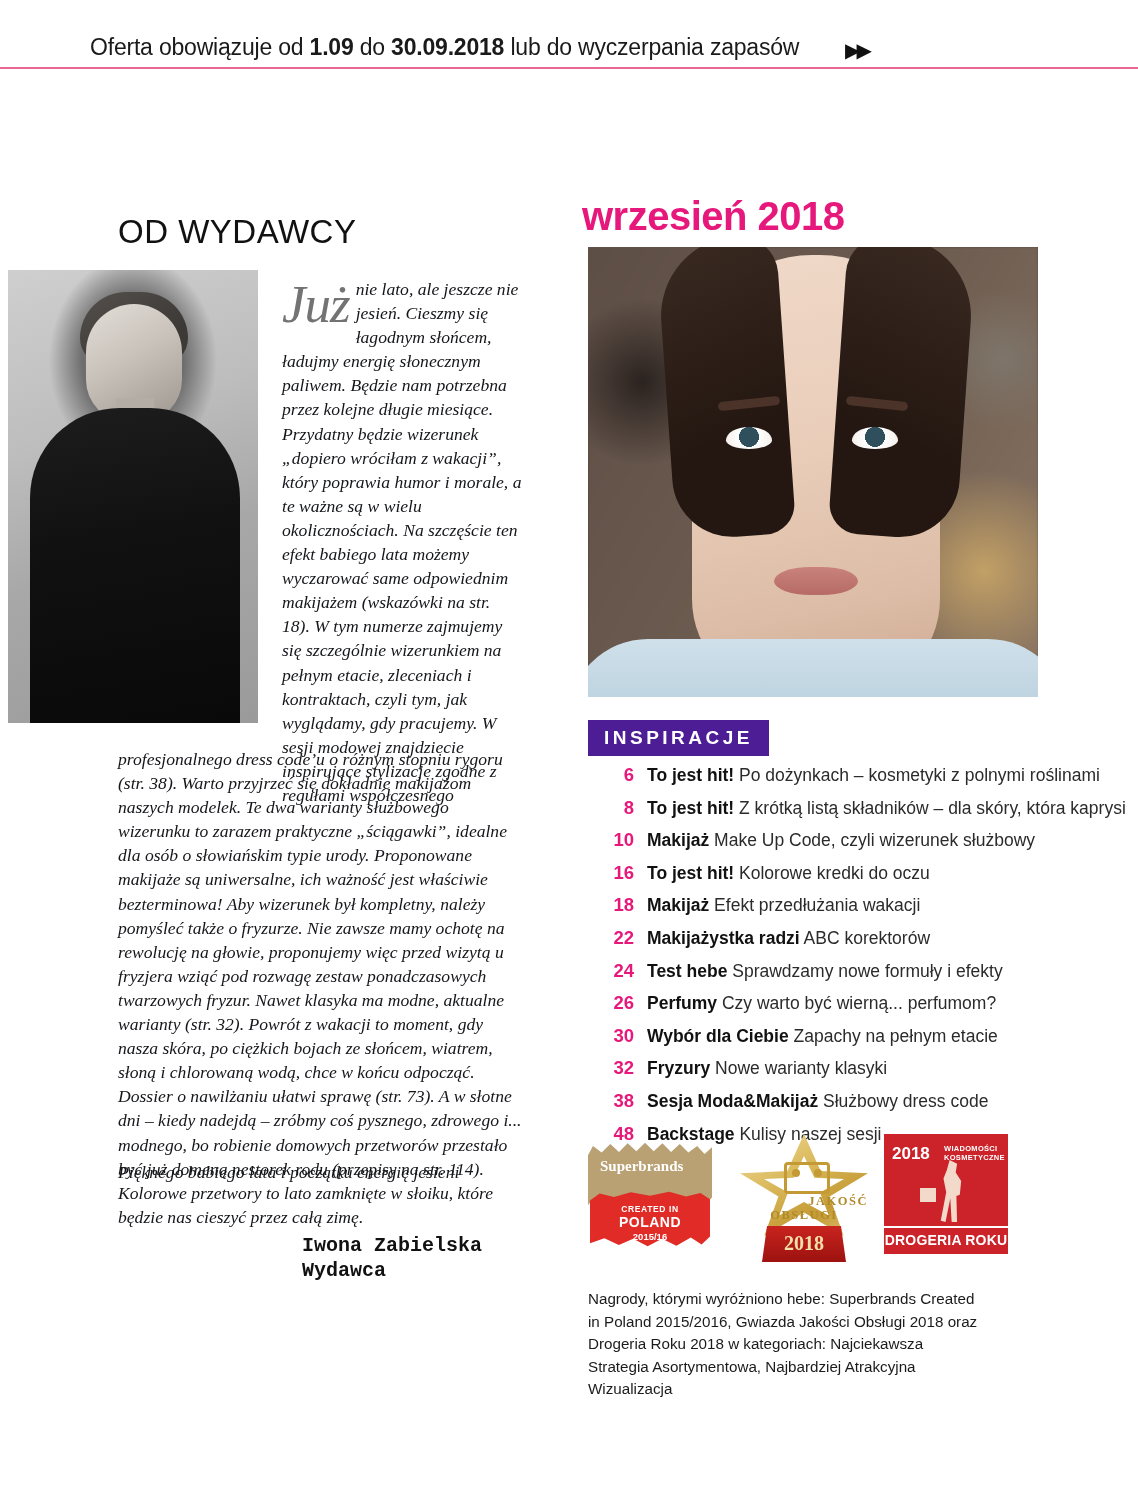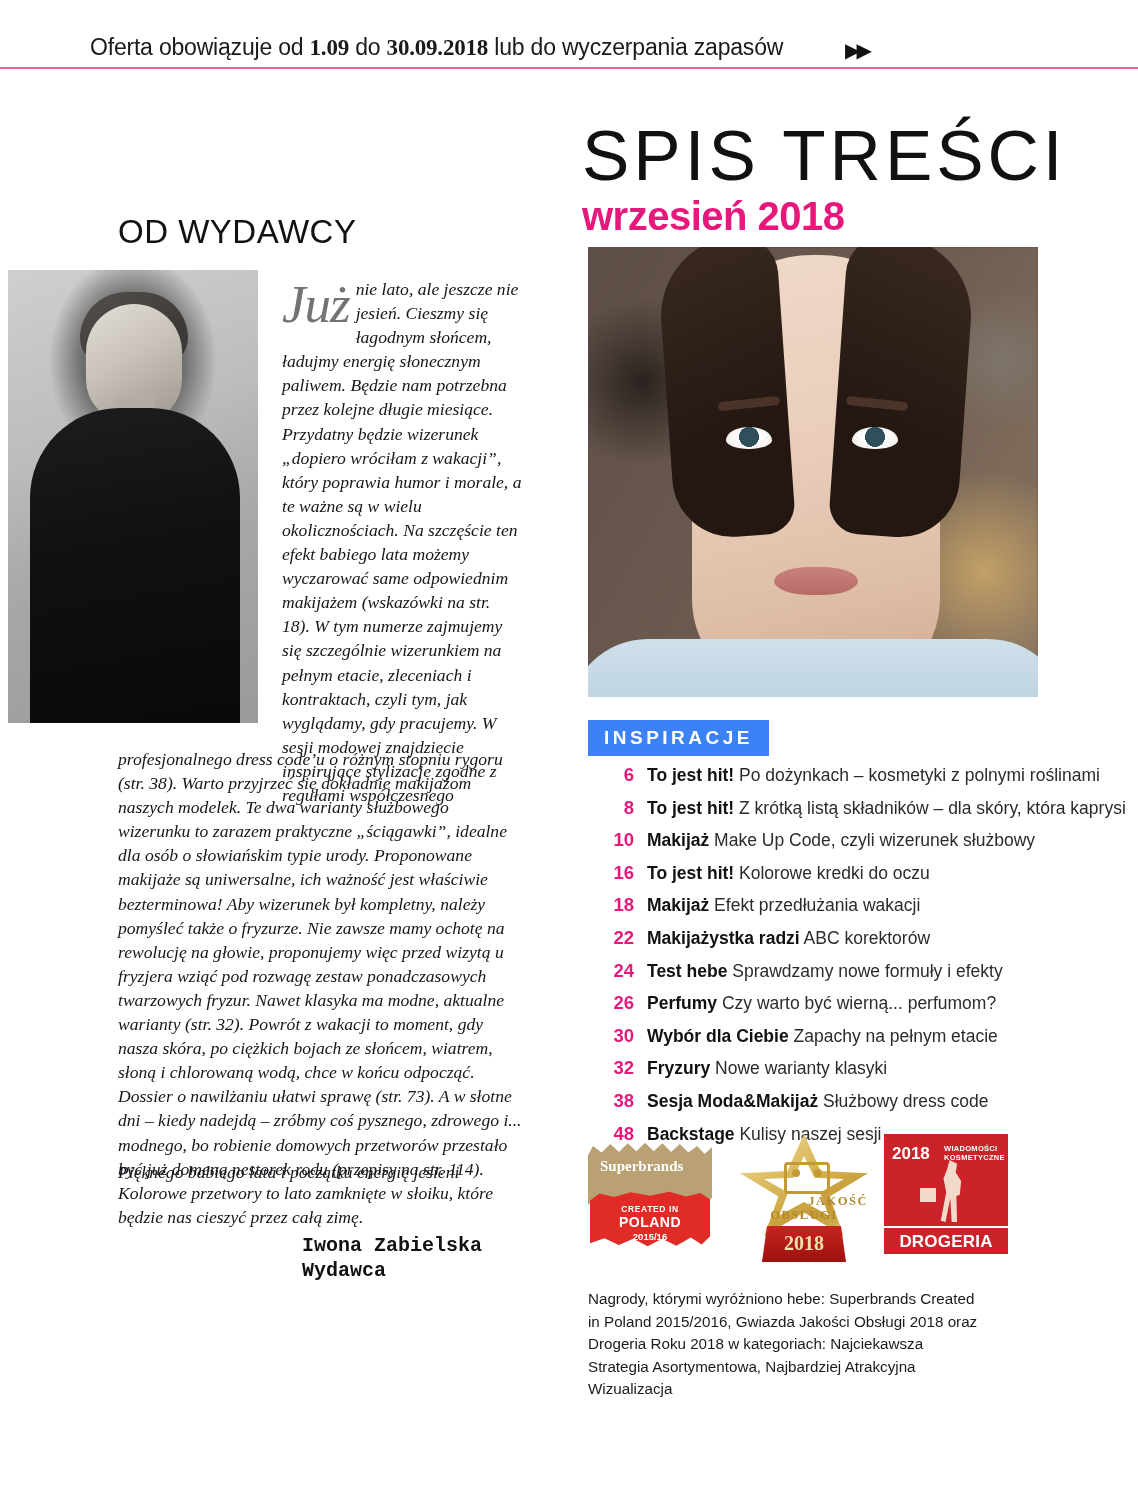--- a/index.html
+++ b/index.html
@@ -15,21 +15,21 @@
   
   .promo-bar{
     position:absolute;left:0;top:0;width:1138px;height:70px;
   }
   .promo-text{
     position:absolute;left:90px;top:34px;
     font-size:23px;letter-spacing:-0.2px;
     color:#1a1a1a;white-space:nowrap;
     font-family:"Liberation Sans", sans-serif;
   }
-  .promo-text b{font-weight:700;font-family:Liberation Serif, serif;}
+  .promo-text b{font-weight:700;}
   .promo-arrows{
     position:absolute;left:845px;top:40px;
     font-size:20px;color:#111;letter-spacing:-4px;
     line-height:1;
   }
   .promo-rule{
     position:absolute;left:0;top:67px;width:1138px;height:2px;
     background:#e8668f;
   }
 
@@ -161,21 +161,21 @@
     background:linear-gradient(180deg,#c9827c 0%,#b66a66 100%);
   }
   .cover-photo .shoulder{
     position:absolute;left:-20px;top:392px;width:500px;height:80px;
     border-radius:200px 200px 0 0;
     background:linear-gradient(180deg,#cfe0ea 0%,#b9d0de 100%);
   }
 
   .badge-inspiracje{
     position:absolute;left:48px;top:650px;
-    background:#3b82f6;color:#fff;
+    background:#4c1d95;color:#fff;
     font-size:19px;font-weight:700;letter-spacing:3.5px;
     padding:7px 16px 7px 16px;
   }
 
   .toc-list{
     position:absolute;left:48px;top:694px;width:500px;
   }
   .toc-row{
     display:flex;align-items:baseline;
     height:32.6px;
@@ -245,21 +245,21 @@
   .aw-drogeria{left:296px;width:124px;height:120px;background:#cc2229;}
   .dr-year{position:absolute;left:8px;top:10px;font-size:17px;font-weight:700;color:#fff;}
   .dr-wk{position:absolute;right:6px;top:10px;width:58px;text-align:left;font-size:7.5px;font-weight:700;color:#fff;line-height:9px;letter-spacing:0.3px;}
   .dr-lady{
     position:absolute;left:52px;top:26px;width:34px;height:62px;
     background:#f2d9c9;
     clip-path:polygon(40% 0%,62% 6%,58% 20%,74% 34%,70% 56%,60% 58%,62% 100%,46% 100%,42% 62%,28% 100%,14% 98%,30% 52%,22% 30%,32% 16%);
   }
   .dr-bag{position:absolute;left:36px;top:54px;width:16px;height:14px;background:#f2d9c9;}
   .dr-rule{position:absolute;left:0;top:92px;width:124px;height:2px;background:#fff;}
-  .dr-txt{position:absolute;left:0;top:98px;width:124px;text-align:center;font-size:17px;font-weight:700;color:#fff;letter-spacing:0.2px;}
+  .dr-txt{position:absolute;left:0;top:98px;width:124px;text-align:center;font-size:14px;font-weight:700;color:#fff;letter-spacing:0.2px;}
 
   .awards-caption{
     position:absolute;left:48px;top:1218px;width:400px;
     font-size:15.2px;line-height:22.5px;color:#1b1b1b;
   }
 </style>
 </head>
 <body>
 
 <div class="promo-bar">
@@ -290,21 +290,20 @@
   <div class="sign-off">Pięknego babiego lata i początku energię jesieni</div>
 
   <div class="signature">
     <div>Iwona Zabielska</div>
     <div>Wydawca</div>
   </div>
 </div>
 
 <div class="right-col">
 
-  <div class="spis-title">SPIS TREŚCI</div>
   <div class="spis-sub">wrzesień 2018</div>
 
   <div class="cover-photo">
     <div class="bg-blur"></div>
     <div class="face"></div>
     <div class="hair-l"></div>
     <div class="hair-r"></div>
     <div class="brow l"></div>
     <div class="brow r"></div>
     <div class="eye l"></div>

